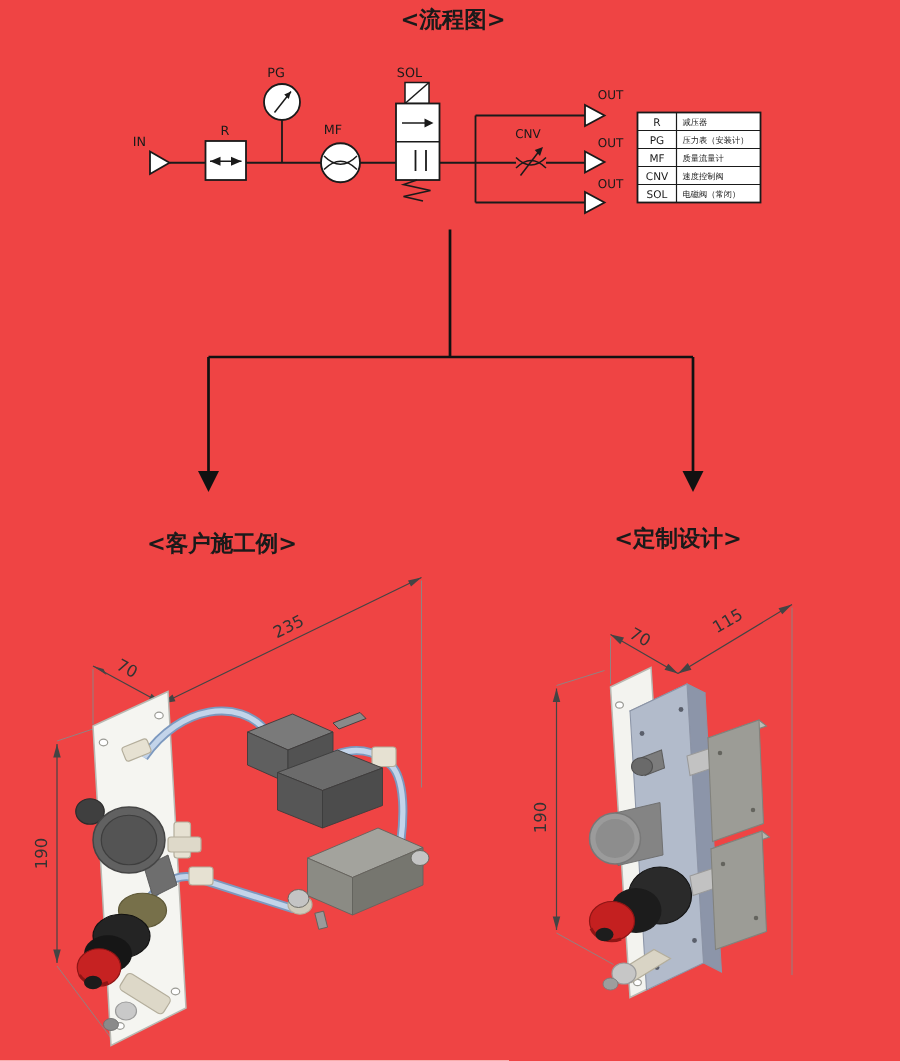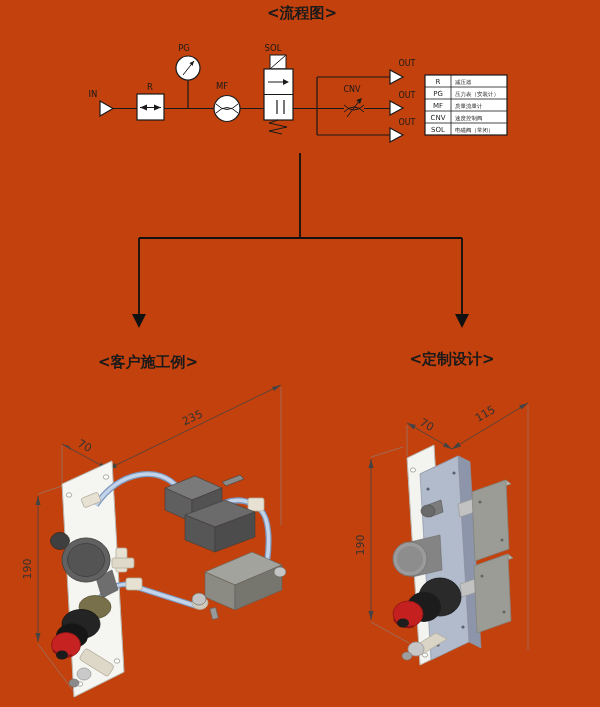--- a/index.html
+++ b/index.html
@@ -1,16 +1,16 @@
 <!DOCTYPE html>
 <html><head>
 <meta charset="utf-8">
 <style>
   html,body{margin:0;padding:0;background:#ffffff;}
-  .page{position:relative;width:600px;height:707px;background:#c2410c;overflow:hidden;
+  .page{position:relative;width:600px;height:707px;background:#ef4444;overflow:hidden;
         font-family:"DejaVu Sans","Liberation Sans",sans-serif;}
   svg{position:absolute;left:0;top:0;}
   text{fill:#1a1a1a;}
   .lbl{font-size:8.5px;}
   .lbl-sm{font-size:8px;}
   .legend-sym{font-size:7px;}
   .legend-desc{font-size:5.5px;}
   .ttl{font-size:15px;font-weight:bold;}
   .dim{font-size:11px;fill:#333;}
   .thin{stroke:#444;stroke-width:0.8;fill:none;}

